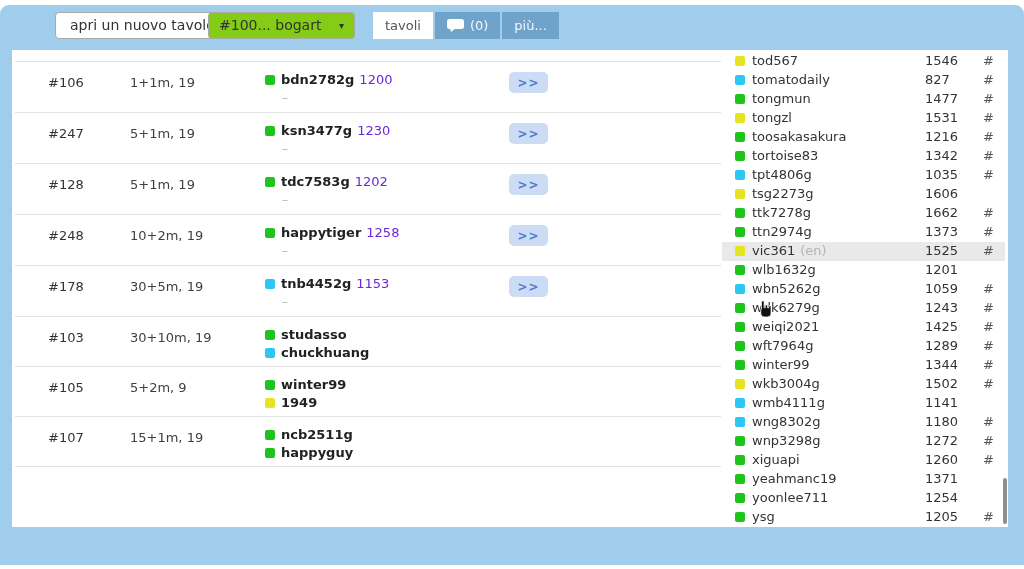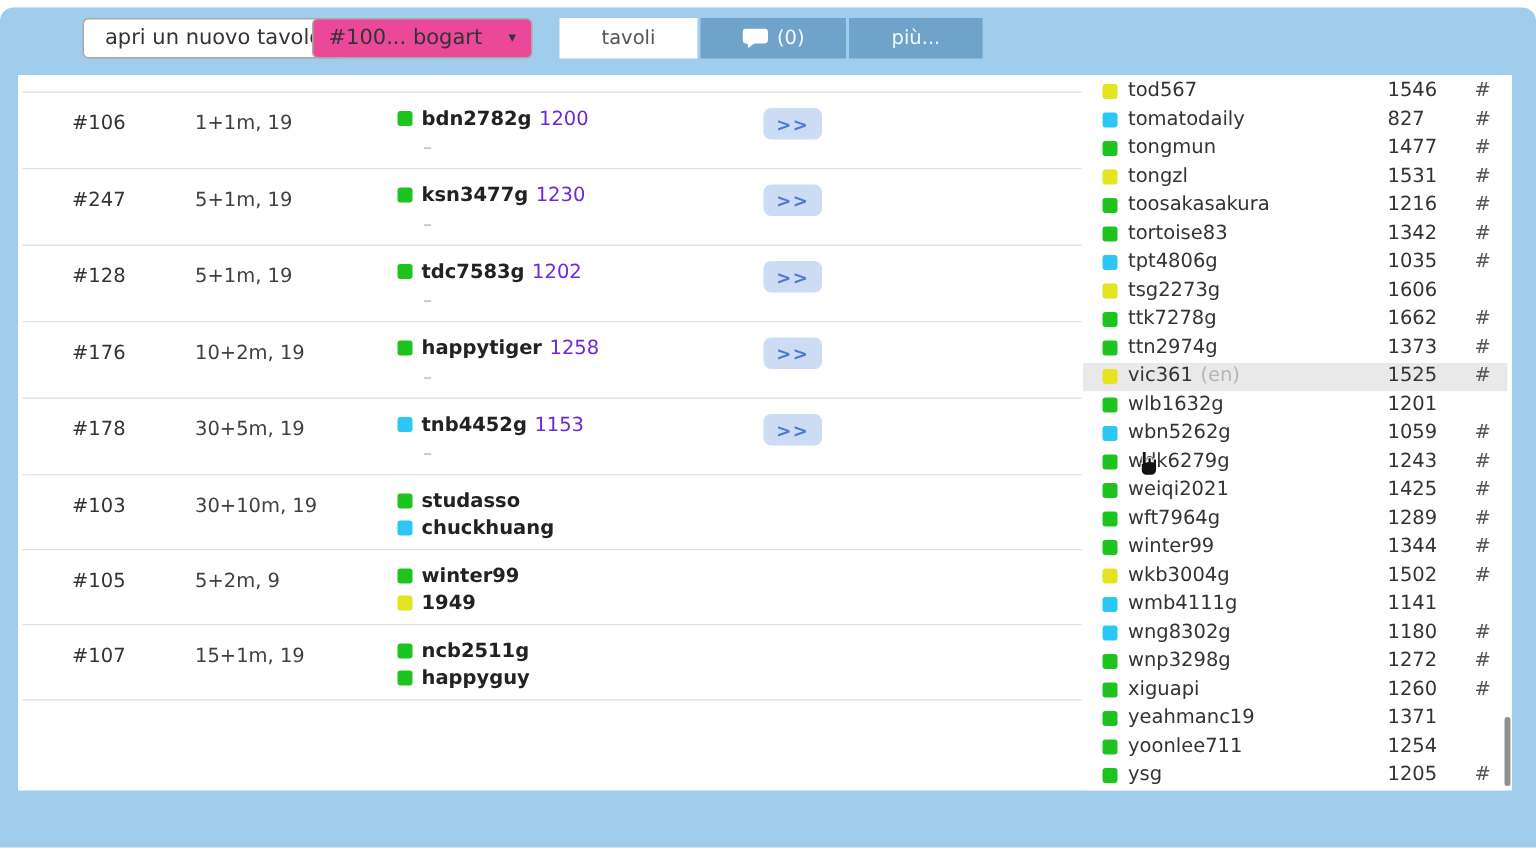--- a/index.html
+++ b/index.html
@@ -14,27 +14,27 @@
   }
   
   .toolbar{position:absolute;left:0;top:0;width:100%;height:45px;}
   .btn{
     position:absolute;left:55px;top:7px;height:27px;padding:0 14px;
     background:#ffffff;border:1px solid #a9a9a9;border-radius:4px;
     font-family:inherit;font-size:14px;color:#333;line-height:25px;cursor:pointer;
   }
   .select{
     position:absolute;left:208px;top:7px;width:147px;height:27px;box-sizing:border-box;
-    background:#ec4899;border:1px solid #a9a9a9;border-radius:4px;
+    background:#84cc16;border:1px solid #a9a9a9;border-radius:4px;
     font-size:14px;color:#333;line-height:25px;padding:0 10px;cursor:pointer;
   }
   .select .arrow{position:absolute;right:10px;top:0;font-size:10px;color:#333;line-height:25px;}
   .tabs{position:absolute;left:373px;top:7px;height:27px;display:flex;}
   .tab{
-    height:27px;line-height:27px;padding:0 28px;margin-right:2px;
+    height:27px;line-height:27px;padding:0 12px;margin-right:2px;
     background:#6fa3c9;color:#f4f8fb;font-size:13px;cursor:pointer;white-space:nowrap;
     display:flex;align-items:center;gap:6px;
   }
   .tab.active{background:#ffffff;color:#555;}
   .tab svg{display:block;}
   
   .panel{
     position:absolute;left:12px;top:45px;width:996px;height:477px;
     background:#ffffff;overflow:hidden;
   }
@@ -131,21 +131,21 @@
         <div class="trow">
     <span class="tid">#128</span>
     <span class="ttime">5+1m, 19</span>
     <div class="tplayers">
             <div class="pline"><span class="marker" style="background: rgb(30, 196, 30);"></span><span class="tpname">tdc7583g</span><span class="tprating">1202</span></div>
             <div class="dash">–</div>
           </div>
     <button class="join">&gt;&gt;</button>
   </div>
         <div class="trow">
-    <span class="tid">#176</span>
+    <span class="tid">#248</span>
     <span class="ttime">10+2m, 19</span>
     <div class="tplayers">
             <div class="pline"><span class="marker" style="background: rgb(30, 196, 30);"></span><span class="tpname">happytiger</span><span class="tprating">1258</span></div>
             <div class="dash">–</div>
           </div>
     <button class="join">&gt;&gt;</button>
   </div>
         <div class="trow">
     <span class="tid">#178</span>
     <span class="ttime">30+5m, 19</span>

